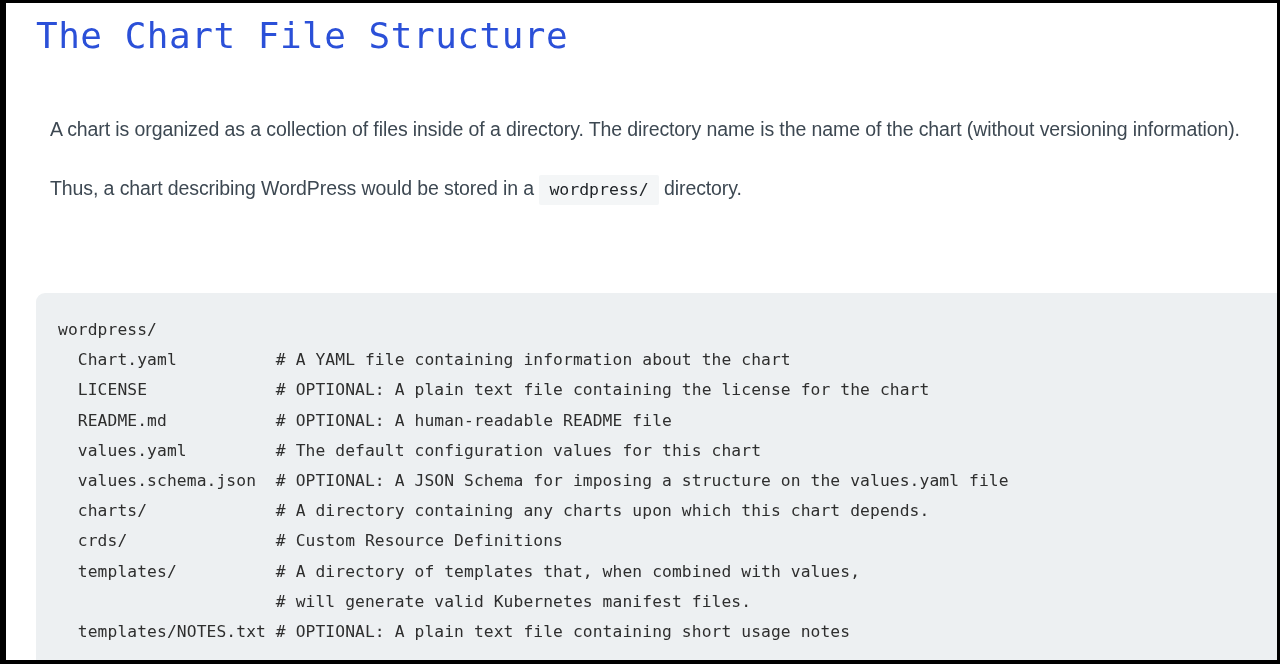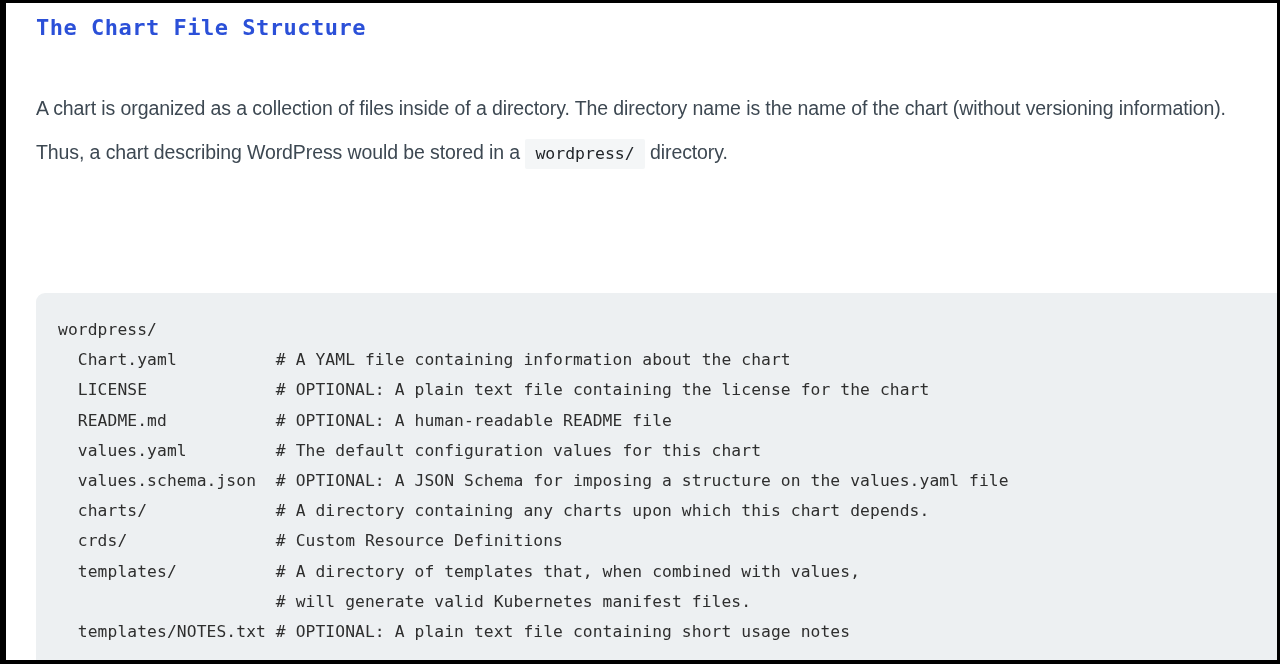--- a/index.html
+++ b/index.html
@@ -40,35 +40,35 @@
     overflow: hidden;
   }
 
   
   .doc-heading {
     position: absolute;
     left: 30px;
     top: 12px;
     margin: 0;
     font-family: "DejaVu Sans Mono", "Liberation Mono", monospace;
-    font-weight: bold;
-    font-size: 22px;
+    font-weight: normal;
+    font-size: 36px;
     letter-spacing: 0.5px;
     color: #2b50d8;
     white-space: nowrap;
   }
 
   
   .doc-paragraph {
     position: absolute;
     left: 30px;
-    margin: 0;
+    margin: 14px;
     font-family: "Liberation Sans", sans-serif;
     font-size: 19.5px;
-    line-height: 44px;
+    line-height: 59px;
     color: #3d4852;
     letter-spacing: -0.1px;
   }
   .doc-paragraph.p1 {
     top: 83px;
     width: 1200px;
   }
   .doc-paragraph.p2 {
     top: 208px;
     width: 1200px;

